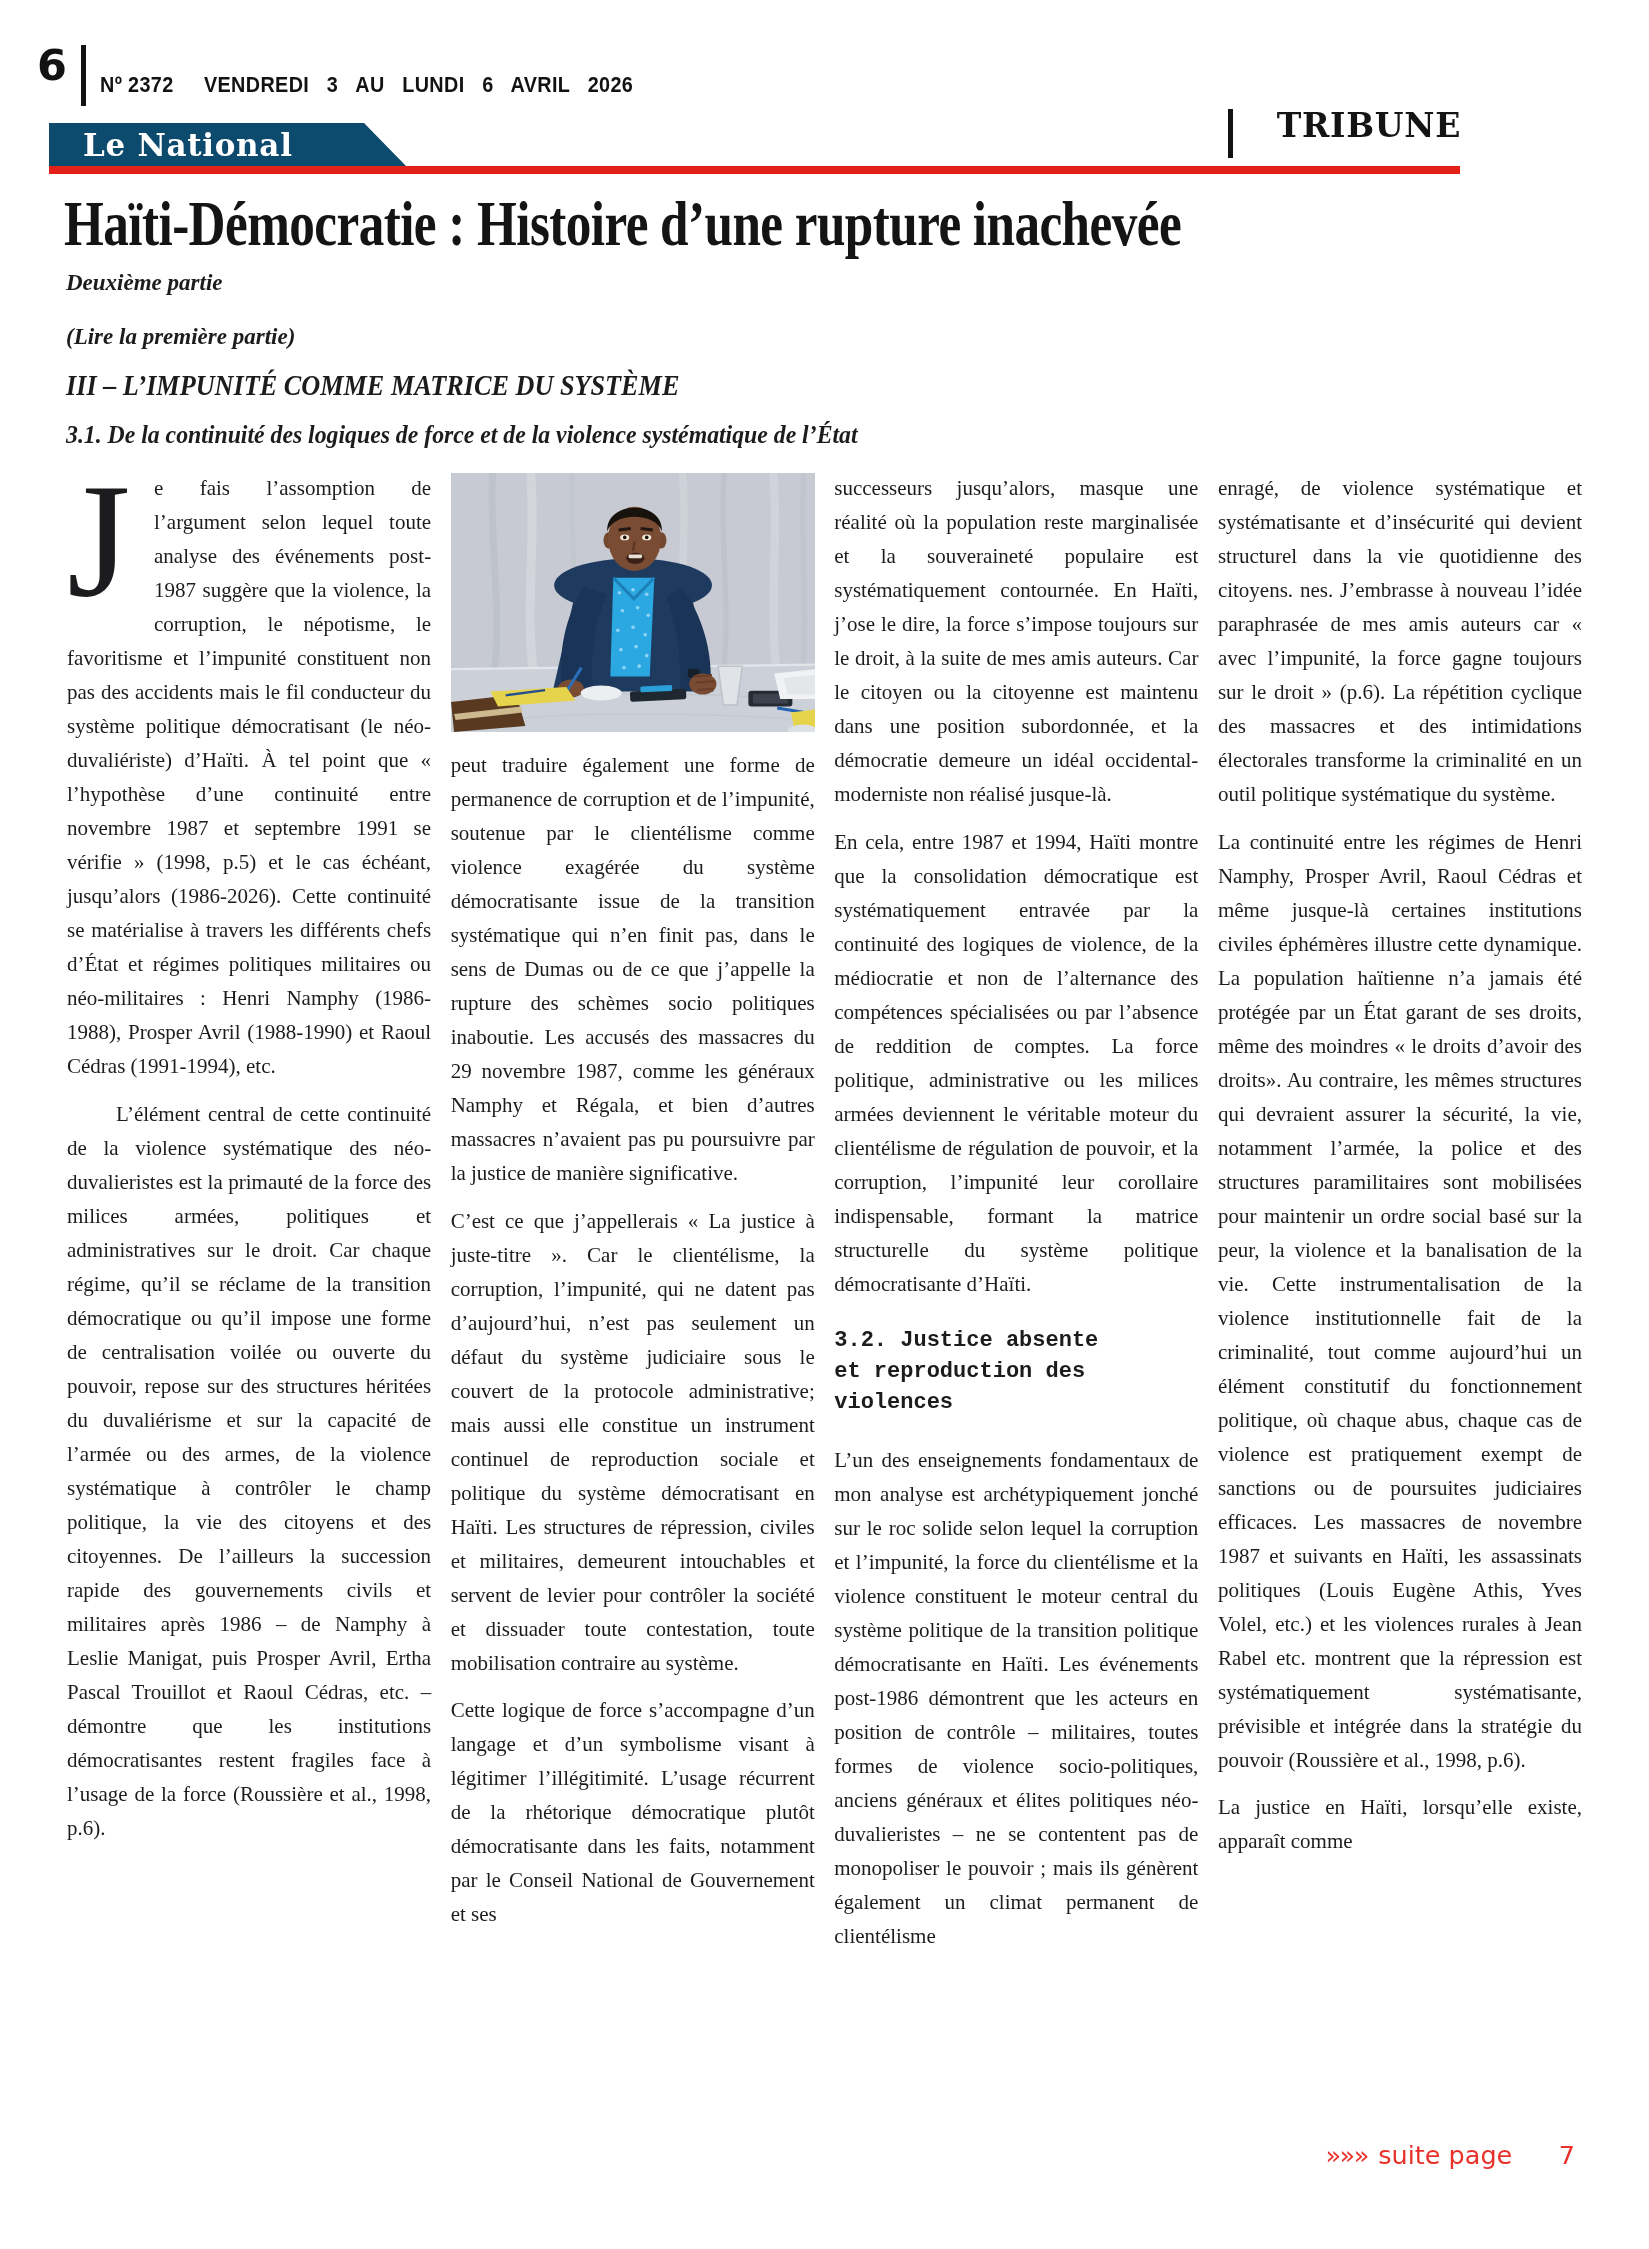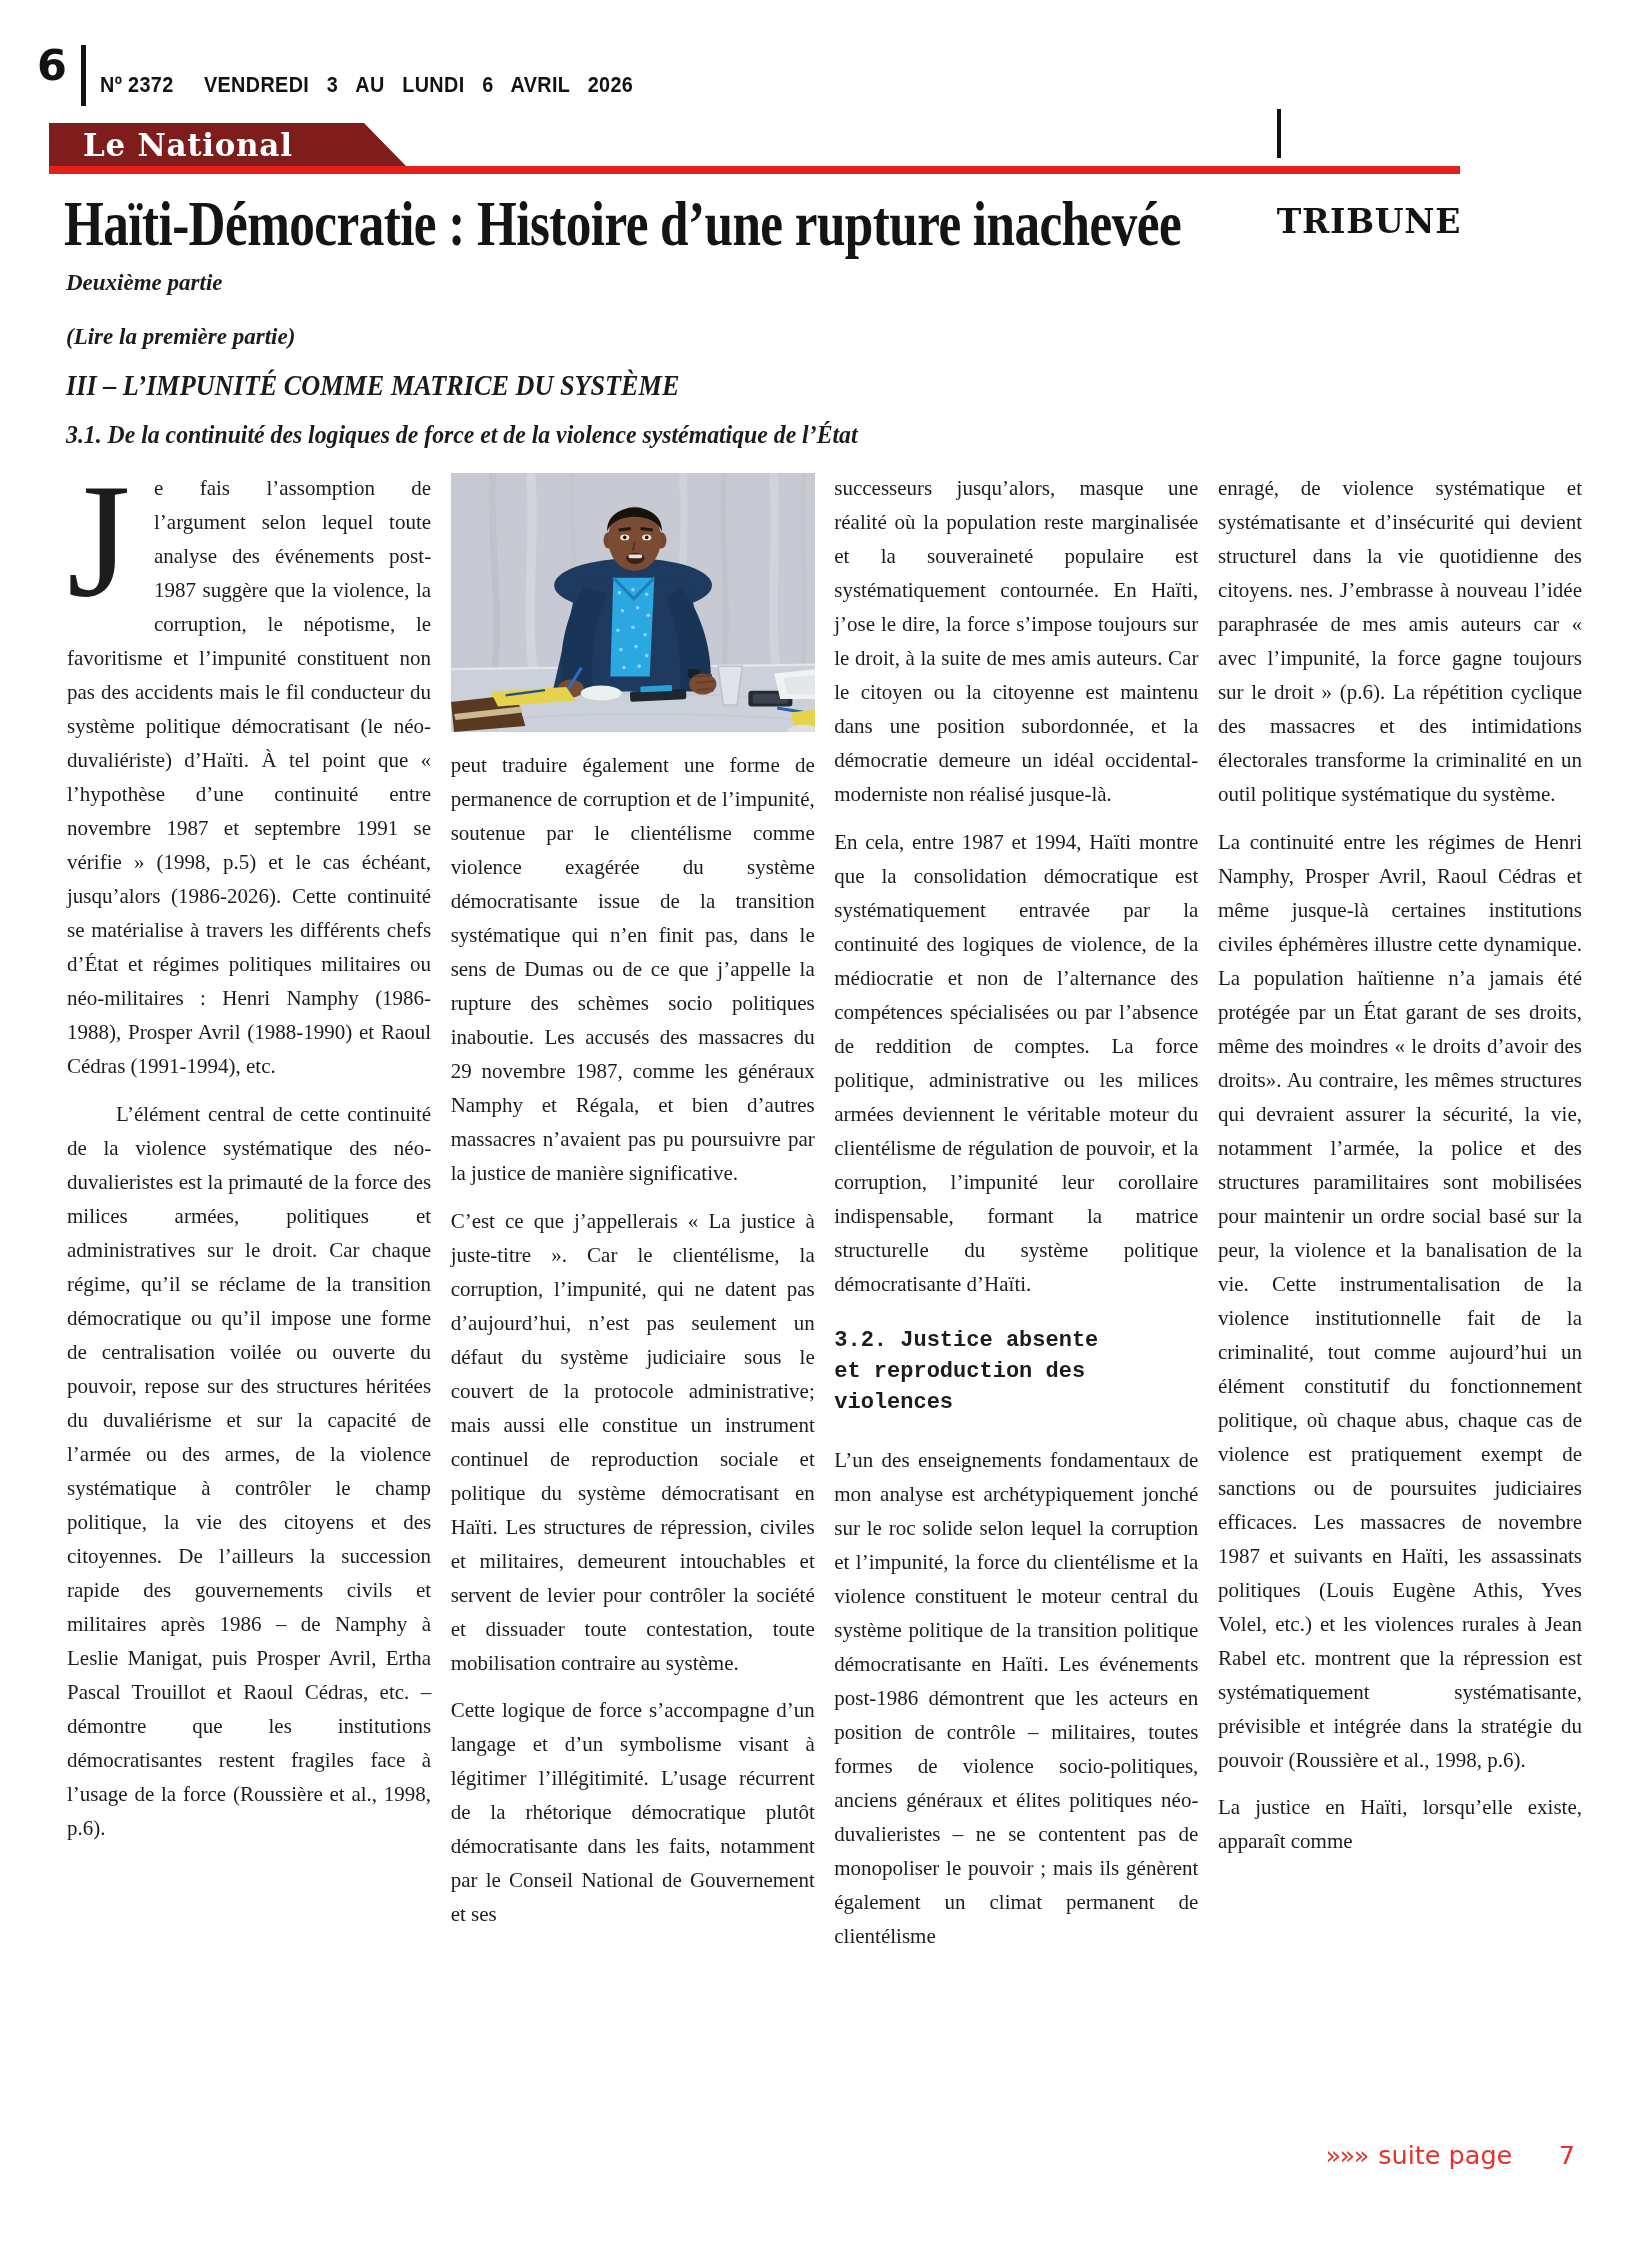--- a/index.html
+++ b/index.html
@@ -9,21 +9,21 @@
   
   .page-number{position:absolute;left:37px;top:40px;font-family:"DejaVu Sans",sans-serif;
                font-weight:bold;font-size:43px;color:#121212;}
   .page-number-divider{position:absolute;left:81px;top:45px;width:4.5px;height:61px;background:#121212;}
   .issue-number{position:absolute;left:100px;top:72px;font-family:"Liberation Sans",sans-serif;
                 font-weight:bold;font-size:22.5px;transform:scaleX(.88);transform-origin:left top;
                 letter-spacing:0.4px;color:#121212;white-space:nowrap;}
   .date-range{position:absolute;left:204px;top:72px;font-family:"Liberation Sans",sans-serif;
               font-weight:bold;font-size:22.5px;transform:scaleX(.88);transform-origin:left top;
               word-spacing:13.5px;letter-spacing:0.4px;color:#121212;white-space:nowrap;}
-  .tribune-wrap{position:absolute;top:106px;right:189px;display:flex;align-items:flex-start;gap:44px;flex-direction:column;}
+  .tribune-wrap{position:absolute;top:106px;right:189px;display:flex;align-items:flex-start;gap:44px;}
   .tribune-divider{width:4.5px;height:49px;background:#121212;margin-top:3px;}
   .tribune-title{font-family:"DejaVu Serif",serif;font-weight:bold;font-size:33px;
                  letter-spacing:0.7px;color:#141414;line-height:1.2;}
   .brand-banner{position:absolute;left:49px;top:123px;width:358px;height:44px;
                 clip-path:polygon(0 0, calc(100% - 43px) 0, 100% 100%, 0 100%);}
   .brand-banner span{display:block;font-family:"DejaVu Serif",serif;font-weight:bold;font-size:31px;
                      color:#ffffff;line-height:44px;padding-left:34px;letter-spacing:0.7px;}
   .red-rule{position:absolute;left:49px;top:166px;width:1411px;height:8.2px;}
 
   
@@ -66,21 +66,21 @@
   <div class="page-number">6</div>
   <div class="page-number-divider"></div>
   <div class="issue-number">Nº 2372</div>
   <div class="date-range">VENDREDI 3 AU LUNDI 6 AVRIL 2026</div>
 
   <div class="tribune-wrap">
     <div class="tribune-divider"></div>
     <div class="tribune-title">TRIBUNE</div>
   </div>
 
-  <div class="brand-banner" style="background: #7f1d1d;">
+  <div class="brand-banner" style="background: #0c4a6e;">
     <span>Le National</span>
   </div>
   <div class="red-rule" style="background: rgb(227, 33, 25);"></div>
 
   <div class="article-title">Haïti-Démocratie : Histoire d’une rupture inachevée</div>
   <div class="article-subtitle">Deuxième partie</div>
   <div class="article-note">(Lire la première partie)</div>
   <div class="section-heading">III – L’IMPUNITÉ COMME MATRICE DU SYSTÈME</div>
   <div class="subsection-heading">3.1. De la continuité des logiques de force et de la violence systématique de l’État</div>
 

